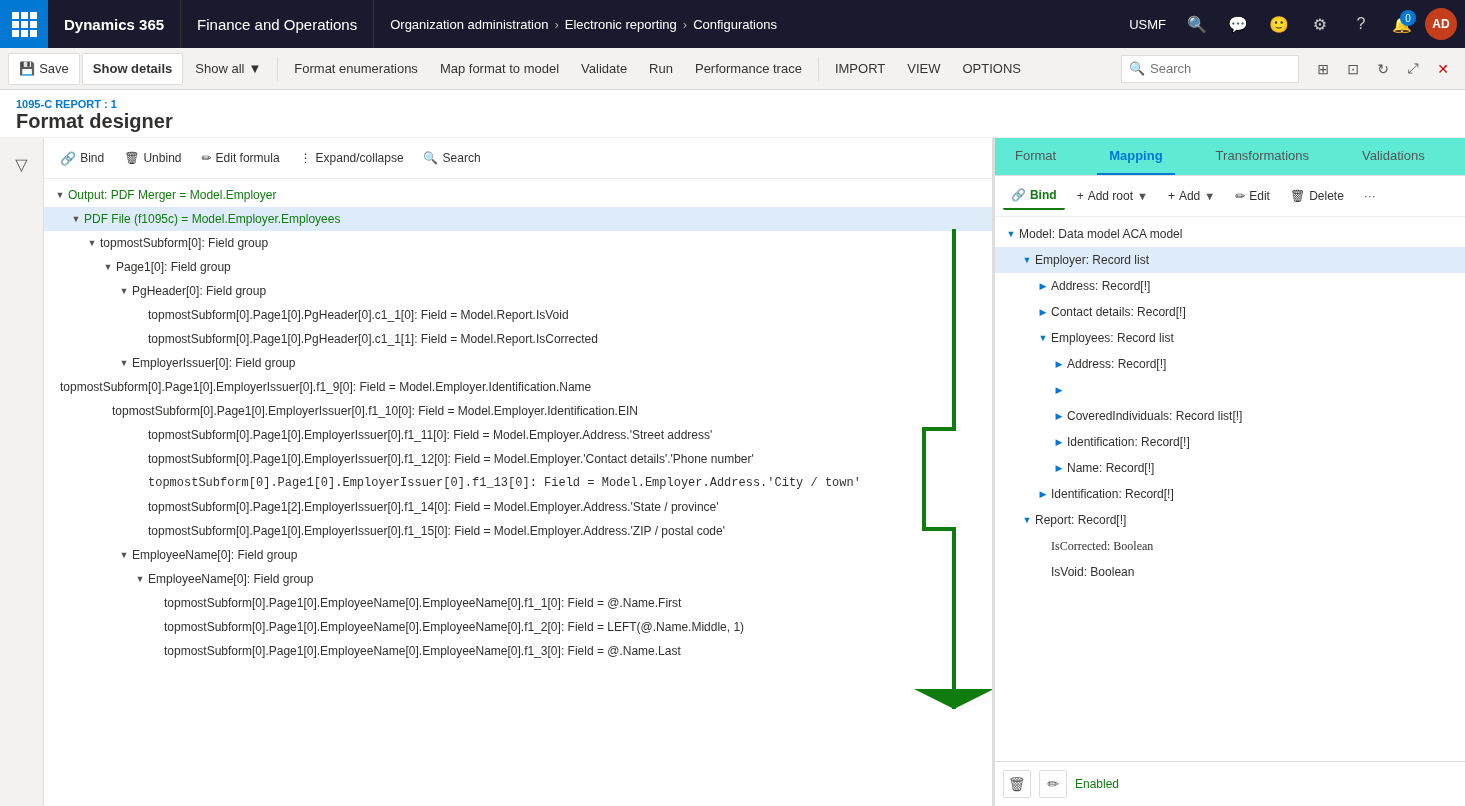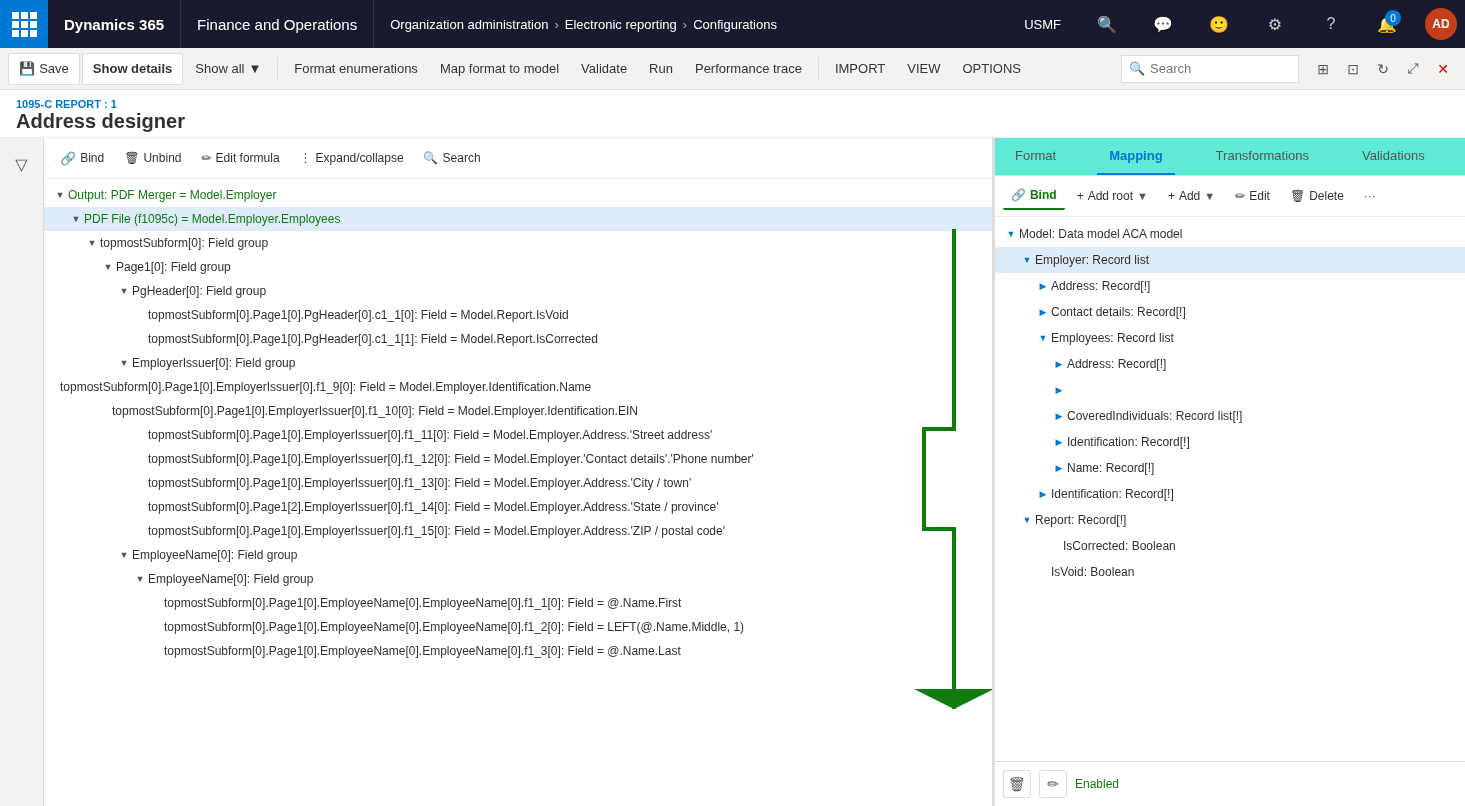--- a/index.html
+++ b/index.html
@@ -61,21 +61,21 @@
       padding: 0 16px;
       gap: 6px;
       font-size: 13px;
       color: #ccc;
       flex: 1;
     }
     .nav-breadcrumb .chevron { color: #aaa; }
     .nav-right {
       display: flex;
       align-items: center;
-      gap: 20px;
+      gap: 5px;
       padding-right: 8px;
     }
     .nav-right-item {
       width: 36px; height: 36px;
       display: flex; align-items: center; justify-content: center;
       cursor: pointer;
       color: #ccc;
       font-size: 16px;
       border-radius: 2px;
     }
@@ -486,21 +486,21 @@
     <div class="window-btn">⊡</div>
     <div class="window-btn">↻</div>
     <div class="window-btn">⤢</div>
     <div class="window-btn" style="color:#c00;">✕</div>
   </div>
 </div>
 
 <div class="page-container">
   <div class="page-header">
     <div class="breadcrumb-label">1095-C REPORT : 1</div>
-    <div class="page-title">Address designer</div>
+    <div class="page-title">Format designer</div>
   </div>
 
   <div class="main-content">
 
     <div class="nav-sidebar">
       <div class="nav-sidebar-btn">▽</div>
     </div>
 
     <div class="left-panel">
 
@@ -576,21 +576,21 @@
               <span class="tree-item-text">topmostSubform[0].Page1[0].EmployerIssuer[0].f1_10[0]: Field = Model.Employer.Identification.EIN</span>
             </div>
             <div class="tree-item" style="padding-left: 88px;">
               <span class="tree-expander" style="font-size: 9px;"></span>
               <span class="tree-item-text">topmostSubform[0].Page1[0].EmployerIssuer[0].f1_11[0]: Field = Model.Employer.Address.'Street address'</span>
             </div>
             <div class="tree-item" style="padding-left: 88px;">
               <span class="tree-expander" style="font-size: 9px;"></span>
               <span class="tree-item-text">topmostSubform[0].Page1[0].EmployerIssuer[0].f1_12[0]: Field = Model.Employer.'Contact details'.'Phone number'</span>
             </div>
-            <div class="tree-item" style="padding-left: 88px;">
+            <div class="tree-item" style="padding-left: 88px; font-family: Liberation Mono, monospace;">
               <span class="tree-expander" style="font-size: 9px;"></span>
               <span class="tree-item-text">topmostSubform[0].Page1[0].EmployerIssuer[0].f1_13[0]: Field = Model.Employer.Address.'City / town'</span>
             </div>
             <div class="tree-item" style="padding-left: 88px;">
               <span class="tree-expander" style="font-size: 9px;"></span>
               <span class="tree-item-text">topmostSubform[0].Page1[2].EmployerIssuer[0].f1_14[0]: Field = Model.Employer.Address.'State / province'</span>
             </div>
             <div class="tree-item" style="padding-left: 88px;">
               <span class="tree-expander" style="font-size: 9px;"></span>
               <span class="tree-item-text">topmostSubform[0].Page1[0].EmployerIssuer[0].f1_15[0]: Field = Model.Employer.Address.'ZIP / postal code'</span>
@@ -698,21 +698,21 @@
               <span class="tree-item-text">Name: Record[!]</span>
             </div>
             <div class="right-tree-item" style="padding-left: 40px;">
               <span class="tree-expander" style="font-size: 9px; color: rgb(0, 120, 212);">▶</span>
               <span class="tree-item-text">Identification: Record[!]</span>
             </div>
             <div class="right-tree-item" style="padding-left: 24px;">
               <span class="tree-expander" style="font-size: 9px; color: rgb(0, 120, 212);">▼</span>
               <span class="tree-item-text">Report: Record[!]</span>
             </div>
-            <div class="right-tree-item" style="padding-left: 52px;">
+            <div class="right-tree-item" style="padding-left: 40px; font-family: Liberation Serif, serif;">
               <span class="tree-expander" style="font-size: 9px; color: transparent;"></span>
               <span class="tree-item-text">IsCorrected: Boolean</span>
             </div>
             <div class="right-tree-item" style="padding-left: 40px;">
               <span class="tree-expander" style="font-size: 9px; color: transparent;"></span>
               <span class="tree-item-text">IsVoid: Boolean</span>
             </div>
           </div>
       </div>
 

